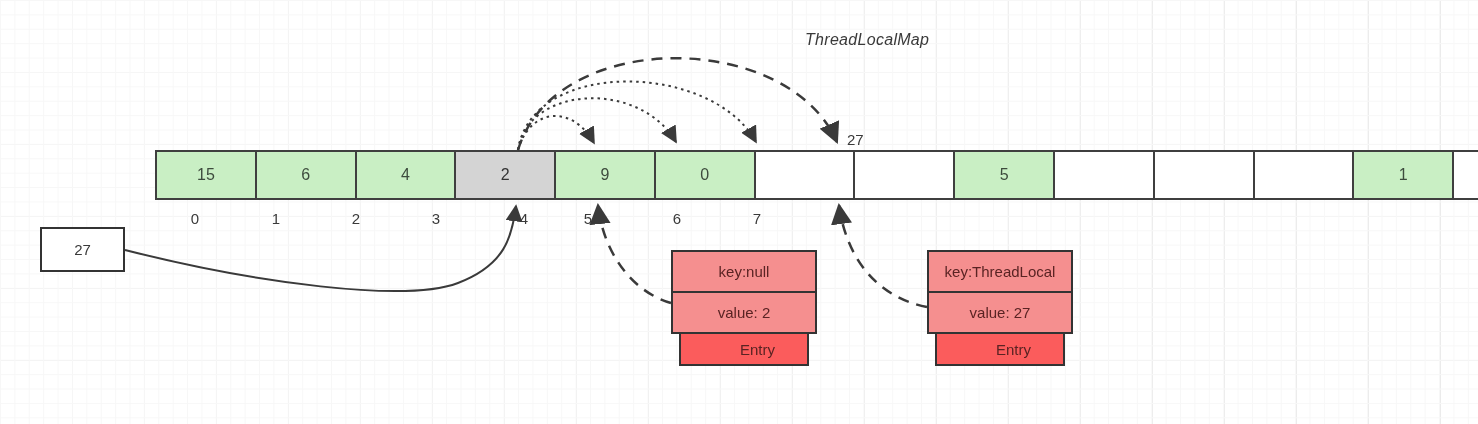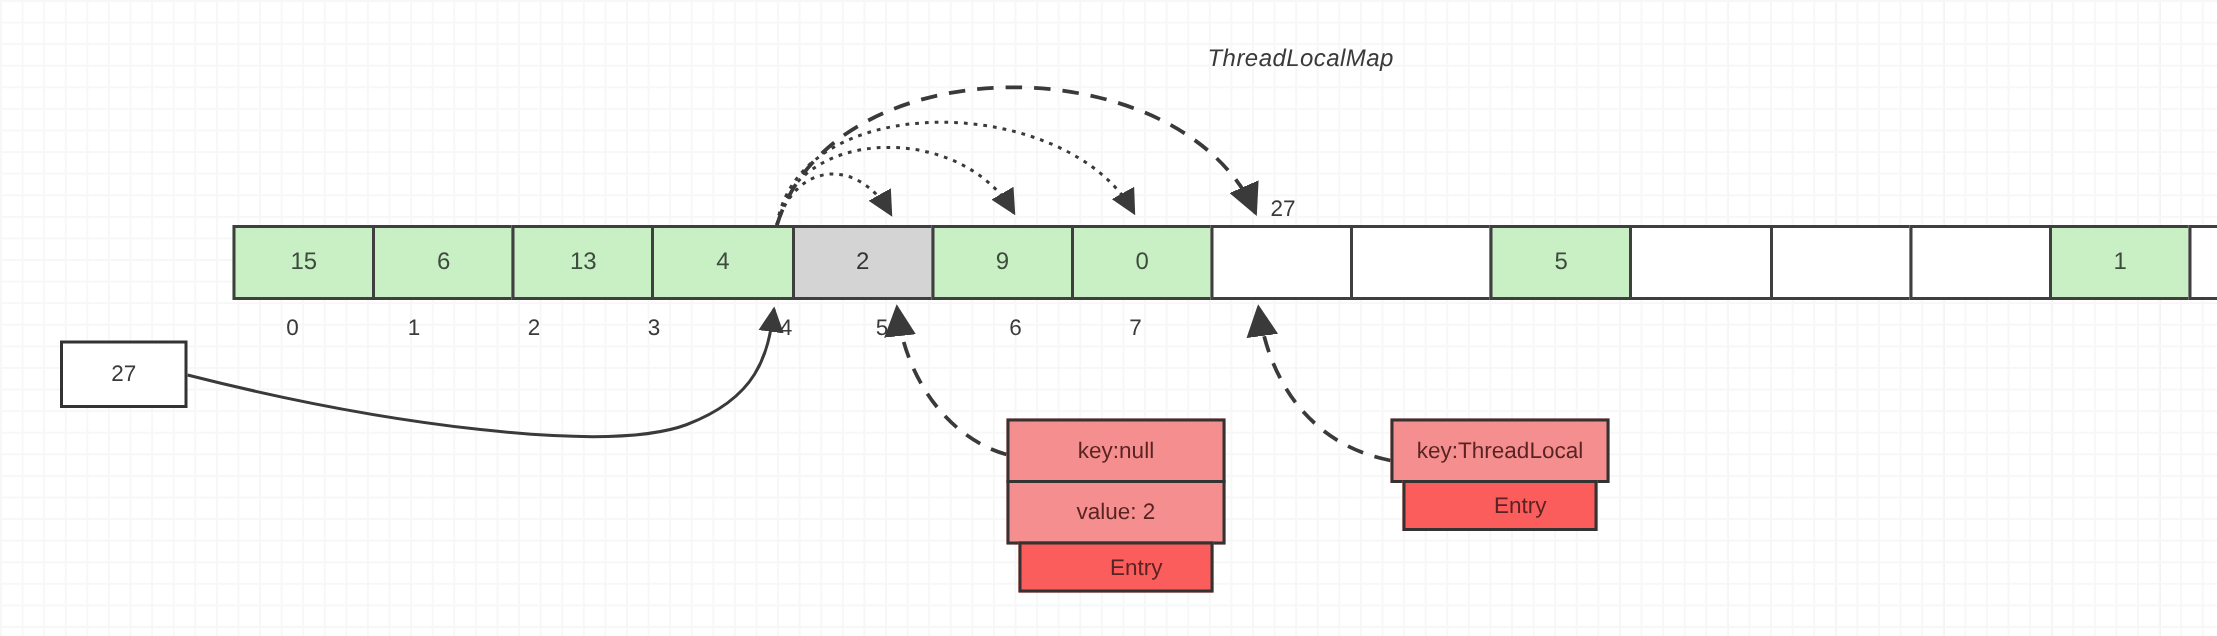--- a/index.html
+++ b/index.html
@@ -39,21 +39,21 @@
   }
   
   .rehash-label{position:absolute;left:847px;top:131px;font-size:15px;color:#3a3a3a;}
   .value-box{
     position:absolute;left:40px;top:227px;width:85px;height:45px;
     border:2px solid #333;background:#fff;box-sizing:border-box;
     display:flex;align-items:center;justify-content:center;font-size:15px;color:#3a3a3a;
   }
   
   .entry-group{
-    position:absolute;top:279px;width:146px;
+    position:absolute;top:250px;width:146px;
     display:flex;flex-direction:column;align-items:center;
   }
   .entry-group.g1{left:671px;}
   .entry-group.g2{left:927px;}
   .entry-row{
     width:100%;height:43px;box-sizing:border-box;border:2px solid #333;
     background:var(--entry-light,#f58f8f);display:flex;align-items:center;justify-content:center;
     font-size:15px;color:var(--entry-text,#5a2323);
   }
   .entry-row + .entry-row{margin-top:-2px;}
@@ -71,21 +71,20 @@
   #arrows marker path{fill:var(--stroke,#3a3a3a);stroke:none;}
 </style>
 </head>
 <body>
 
 <div class="title">ThreadLocalMap</div>
 
 <div class="array-row">
     <div class="cell green">15</div>
     <div class="cell green">6</div>
-    <div class="cell green">13</div>
     <div class="cell green">4</div>
     <div class="cell gray">2</div>
     <div class="cell green">9</div>
     <div class="cell green">0</div>
     <div class="cell empty"></div>
     <div class="cell empty"></div>
     <div class="cell green">5</div>
     <div class="cell empty"></div>
     <div class="cell empty"></div>
     <div class="cell empty"></div>
@@ -110,20 +109,21 @@
 </div>
 
 <div class="entry-group g1">
   <div class="entry-row">key:null</div>
   <div class="entry-row">value: 2</div>
   <div class="entry-tag">Entry</div>
 </div>
 
 <div class="entry-group g2">
   <div class="entry-row">key:ThreadLocal</div>
+  <div class="entry-row">value: 27</div>
   <div class="entry-tag">Entry</div>
 </div>
 
 <svg id="arrows" width="1478" height="424" viewBox="0 0 1478 424">
   <defs>
     <marker id="ah" viewBox="0 0 10 10" refX="9" refY="5" markerWidth="8.5" markerHeight="8.5" orient="auto-start-reverse">
       <path d="M0,0 L10,5 L0,10 z"></path>
     </marker>
   </defs>
   <path class="solid" d="M125,250 C255,283 405,303 458,283 C505,265 512,237 516,206" marker-end="url(#ah)"></path>

